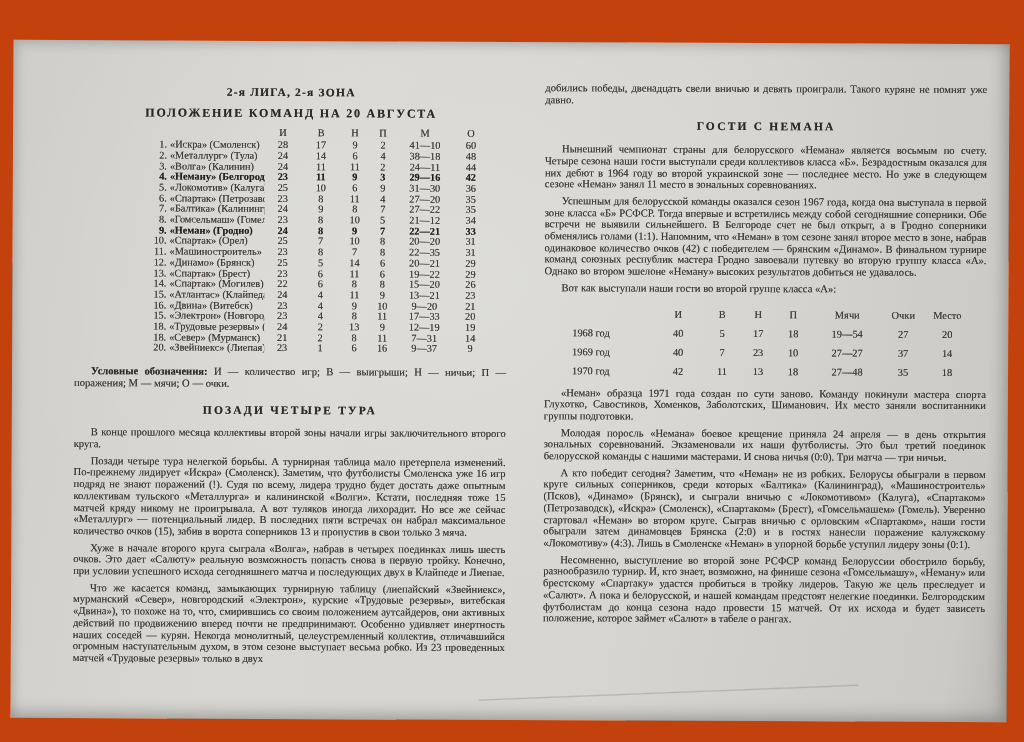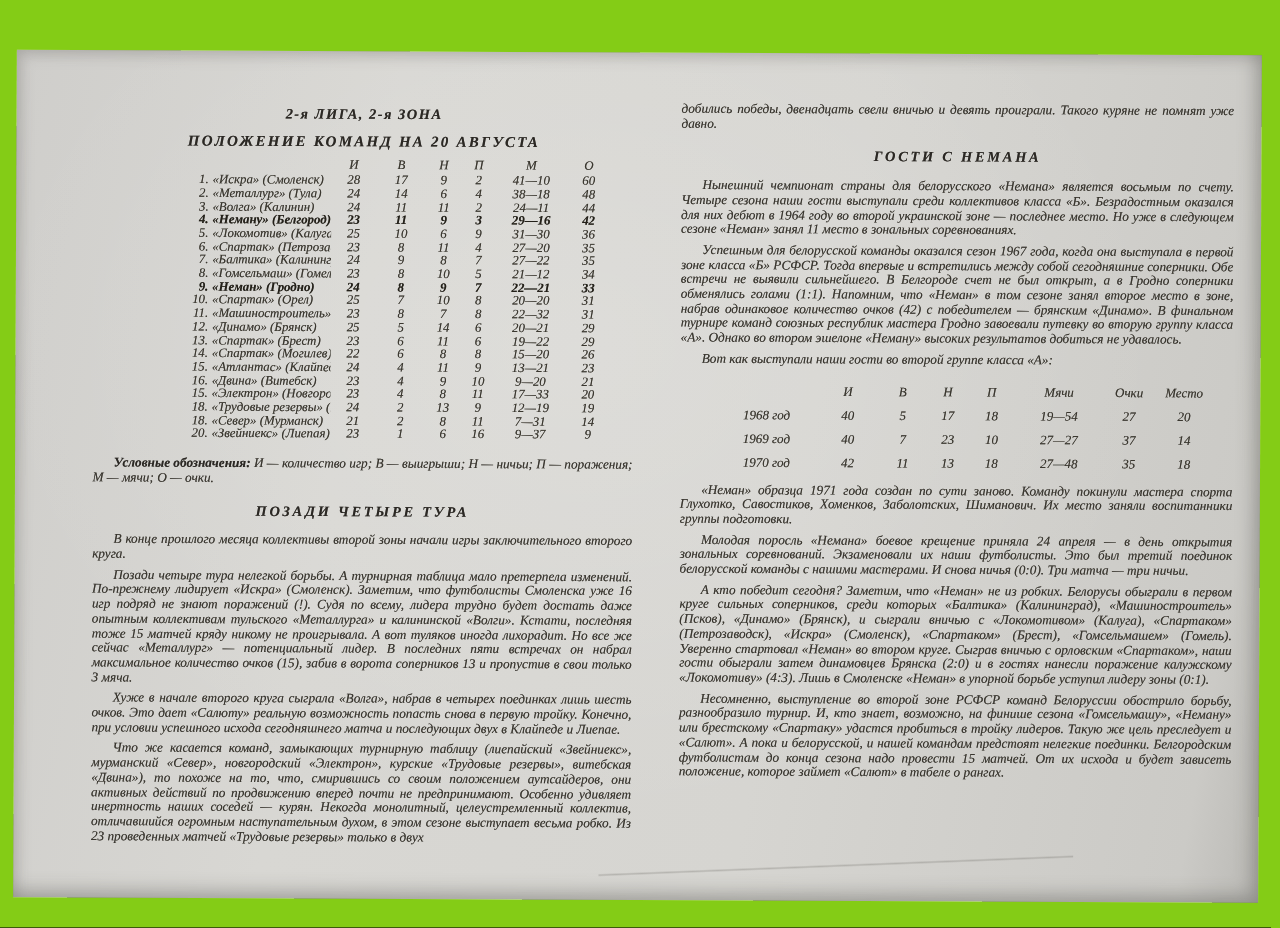--- a/index.html
+++ b/index.html
@@ -1,20 +1,20 @@
 <!DOCTYPE html>
 <html><head>
 <meta charset="utf-8">
 <style>
   html,body{
     margin:0;padding:0;width:1024px;height:742px;overflow:hidden;
     background:#070707;
     font-family:"Liberation Serif","DejaVu Serif",serif;
   }
-  .scan{position:relative;width:1024px;height:742px;background:#84cc16;font-style:italic;}
+  .scan{position:relative;width:1024px;height:742px;background:#c2410c;}
   .paper{
     position:absolute;left:12px;top:42px;width:996px;height:678px;
     transform:rotate(0.25deg);
     background:
       radial-gradient(ellipse at 45% 35%, rgba(255,255,255,0.16), rgba(0,0,0,0) 62%),
       linear-gradient(100deg,#cfcecb 0%,#d8d7d3 28%,#d6d5d1 62%,#cbcac6 94%,#bab9b5 100%);
     box-shadow:inset -5px -6px 14px rgba(85,84,80,0.38), inset 4px 5px 10px rgba(125,123,117,0.28);
     overflow:hidden;
   }
   .paper::after{ 
@@ -54,21 +54,21 @@
   .legend{margin:12px 0 0 0;text-align:justify;text-indent:17px;}
   .legend b{color:#2b2824;}
 
   .article p{margin:0 0 5px 0;text-align:justify;text-indent:17px;}
   .article p.noindent{text-indent:0;}
 
   
   .history{margin:10px 0 7px 28px;font-size:10.4px;line-height:19px;color:#3a372f;}
   .history th{font-weight:normal;text-align:center;padding:0;}
   .history td{padding:0;text-align:center;white-space:nowrap;}
-  .history .year{width:82px;text-align:center;}
+  .history .year{width:82px;text-align:left;}
   .history .c1{width:48px;}
   .history .c2{width:40px;}
   .history .c3{width:32px;}
   .history .c4{width:38px;}
   .history .c5{width:70px;}
   .history .c6{width:42px;}
   .history .c7{width:46px;}
 
   .ink{text-shadow:0 0 0.5px rgba(54,51,45,0.65);}
 </style>
@@ -195,21 +195,21 @@
               <td class="c-m">20—20</td>
               <td class="c-o">31</td>
             </tr>
             <tr>
               <td class="pos">11.</td>
               <td class="team">«Машиностроитель» (Псков)</td>
               <td class="c-g">23</td>
               <td class="c-w">8</td>
               <td class="c-d">7</td>
               <td class="c-l">8</td>
-              <td class="c-m">22—32</td>
+              <td class="c-m">22—35</td>
               <td class="c-o">31</td>
             </tr>
             <tr>
               <td class="pos">12.</td>
               <td class="team">«Динамо» (Брянск)</td>
               <td class="c-g">25</td>
               <td class="c-w">5</td>
               <td class="c-d">14</td>
               <td class="c-l">6</td>
               <td class="c-m">20—21</td>

